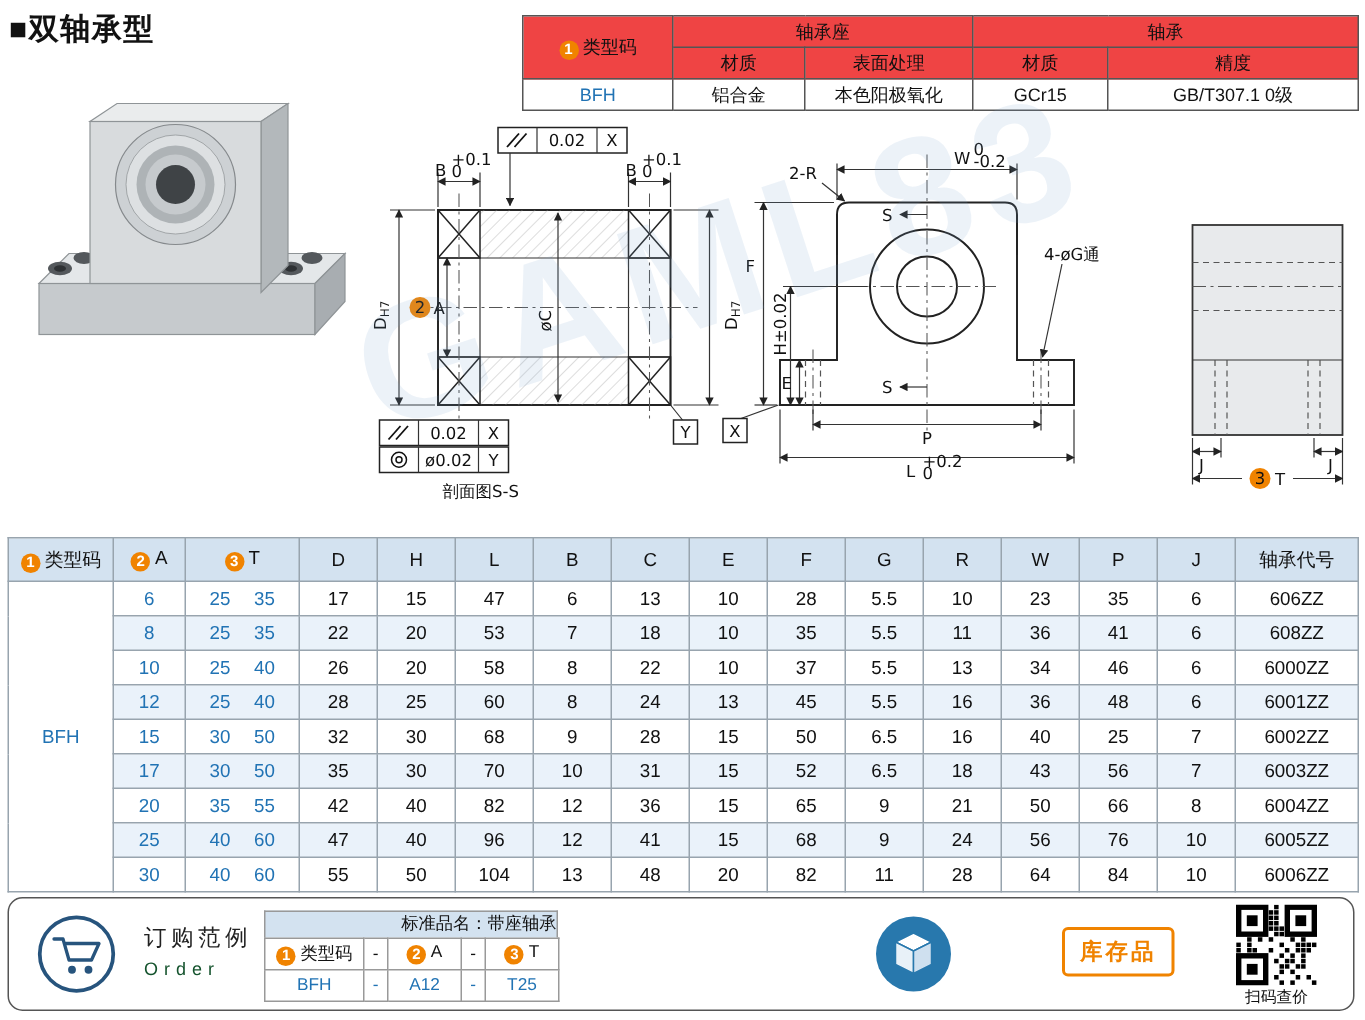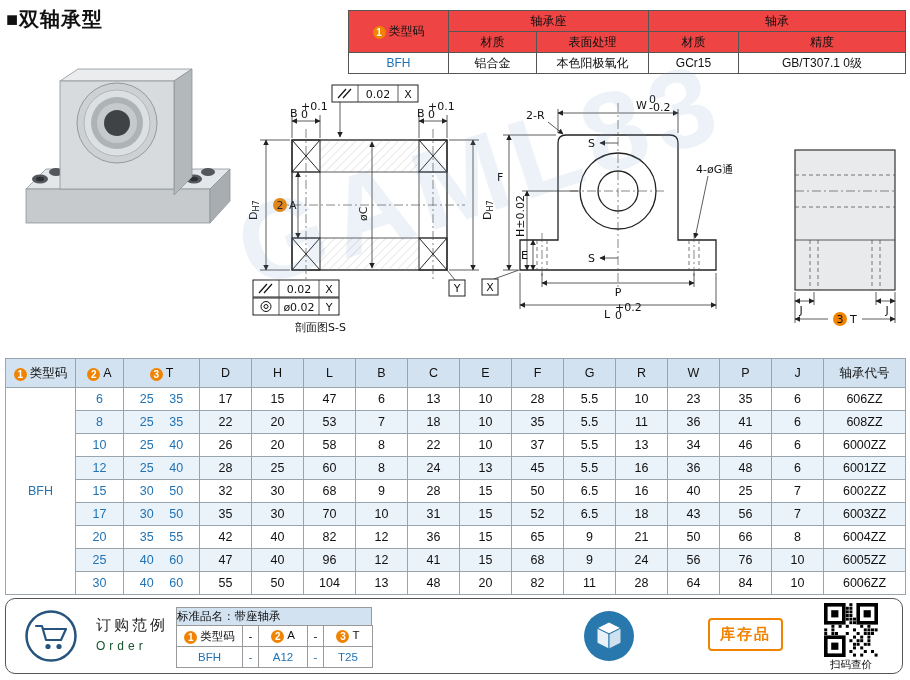--- a/index.html
+++ b/index.html
@@ -39,21 +39,21 @@
   .main-table tbody tr:nth-child(even) td{background:#eaf2fa;}
   .main-table td.blue{color:#2173b4;}
   .tpair{display:flex;justify-content:space-evenly;}
   
   .bottom{position:absolute;left:5px;top:598px;width:896px;height:74px;border:1px solid #555;
           border-radius:10px;z-index:2;}
   .bottom .abs{position:absolute;}
   .lbl-cn{font-size:15px;letter-spacing:3px;color:#222;}
   .lbl-en{font-size:12px;letter-spacing:4px;color:#14532d;margin-top:4px;}
   .std-name{background:#d3e2f0;border:1px solid #999;border-bottom:none;font-size:11.5px;
-            height:17px;line-height:17px;text-align:left;}
+            height:17px;line-height:17px;text-align:right;}
   .order-table{border-collapse:collapse;table-layout:fixed;width:196px;}
   .order-table td{border:1px solid #999;text-align:center;font-size:11.5px;height:20px;padding:0;}
   .stock{border:2px solid #f08300;border-radius:4px;color:#f08300;font-size:15px;font-weight:bold;
          letter-spacing:2px;padding:5px 10px;}
   .qr-cap{font-size:10.5px;text-align:center;width:62px;}
 </style>
 </head>
 <body>
 
 <div class="page">

